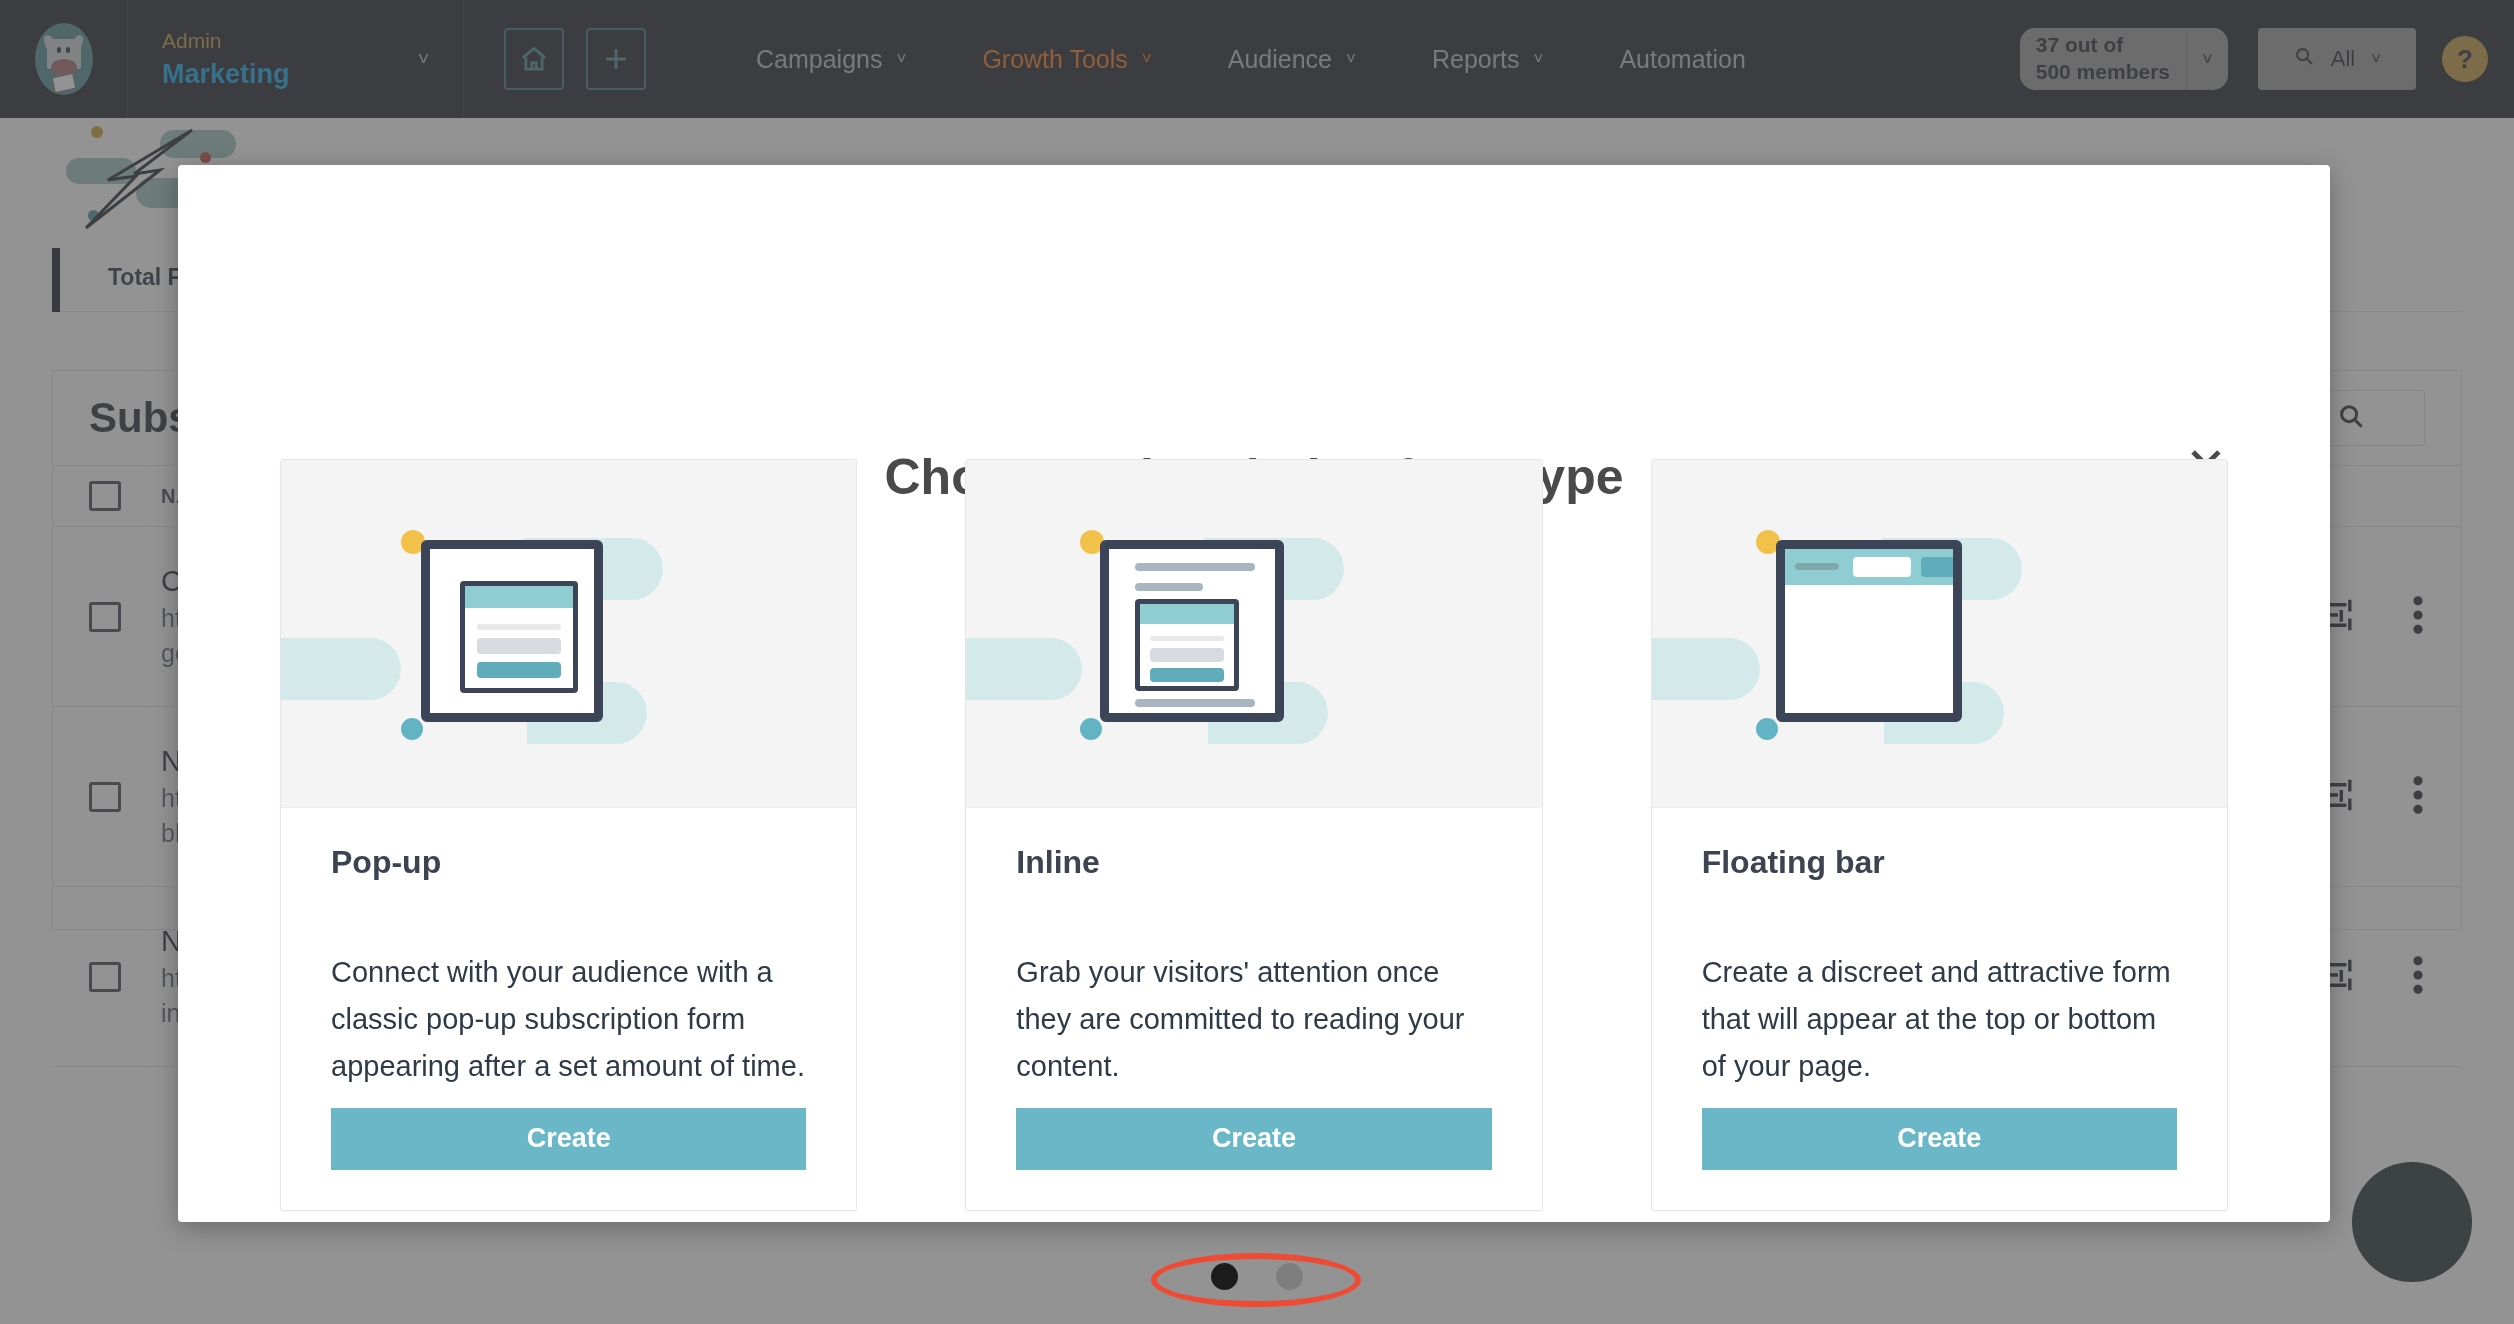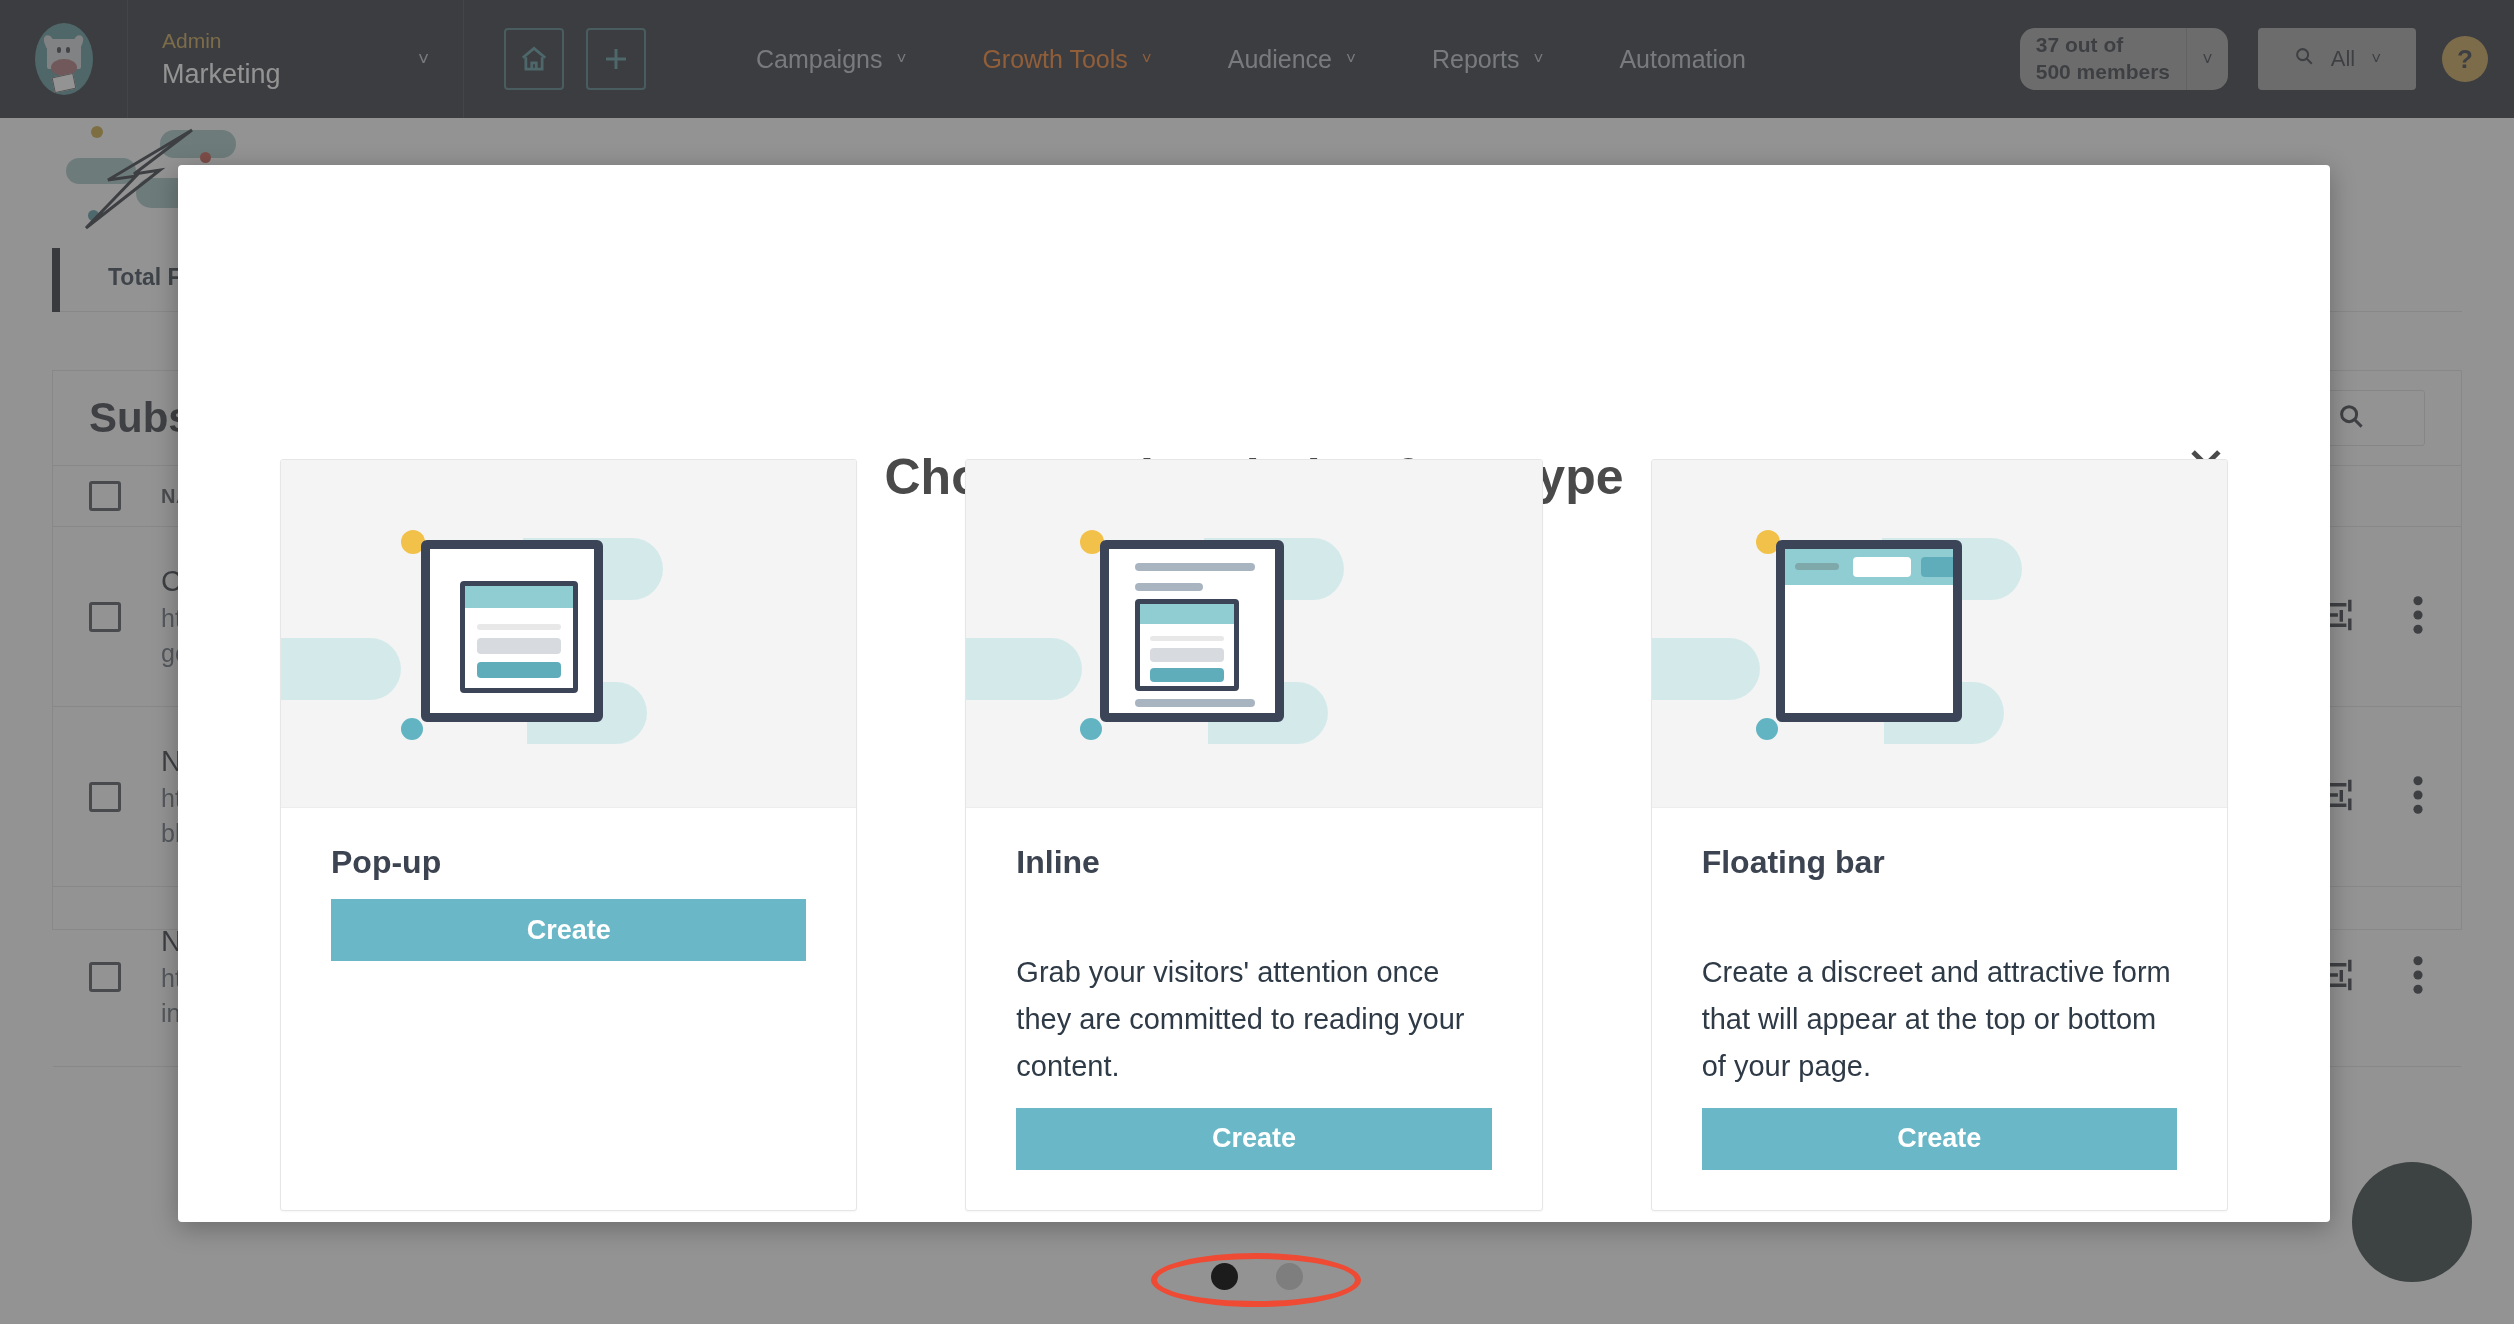--- a/index.html
+++ b/index.html
@@ -51,21 +51,21 @@
   }
   .avatar .eye-l { left:38%; }
   .avatar .eye-r { right:38%; }
 
   .account-cell {
     width:336px; height:134px; padding:8px 34px;
     display:flex; align-items:center; justify-content:space-between;
     border-right:1px solid #2c333d;
   }
   .account-role { font-size:21px; color:#c49a3f; line-height:1.45; }
-  .account-name { font-size:27px; color:#ffffff; font-weight:normal; line-height:1.3; }
+  .account-name { font-size:27px; color:#0ea5e9; font-weight:bold; line-height:1.3; }
   .chev { color:#b9bec4; font-size:19px; }
 
   .icon-btn-group { display:flex; gap:22px; margin-left:40px; }
   .icon-btn {
     width:60px; height:62px; border:2px solid #3d6f77; border-radius:4px;
     display:flex; align-items:center; justify-content:center;
   }
   .icon-btn svg { stroke:#4a8b95; }
 
   .nav { display:flex; align-items:flex-end; margin-left:72px; gap:0; }
@@ -445,20 +445,21 @@
           <div class="il-inner" style="left:30px; top:32px; width:118px; height:112px;">
             <div class="il-teal-band" style="position:absolute;left:0;top:0;width:100%;height:22px;"></div>
             <div class="il-line-light" style="position:absolute;left:12px;top:38px;width:84px;height:6px;"></div>
             <div class="il-line-grey" style="position:absolute;left:12px;top:52px;width:84px;height:16px;"></div>
             <div class="il-btn-teal" style="position:absolute;left:12px;top:76px;width:84px;height:16px;"></div>
           </div>
         </div>
       </div>
       <div class="card-body">
         <div class="card-title">Pop-up</div>
+        <div class="card-desc">Connect with your audience with a classic pop-up subscription form appearing after a set amount of time.</div>
         <button class="btn-create">Create</button>
       </div>
     </div>
 
     <div class="card">
       <div class="card-illo">
         <div class="il-blob" style="left:238px; top:78px; width:140px; height:62px; border-radius:0 40px 40px 0;"></div>
         <div class="il-blob" style="left:-44px; top:178px; width:160px; height:62px; border-radius:0 40px 40px 0;"></div>
         <div class="il-blob" style="left:242px; top:222px; width:120px; height:62px; border-radius:0 40px 40px 0;"></div>
         <div class="il-dot" style="left:114px; top:70px; width:24px; height:24px; background:#f2c14a;"></div>

